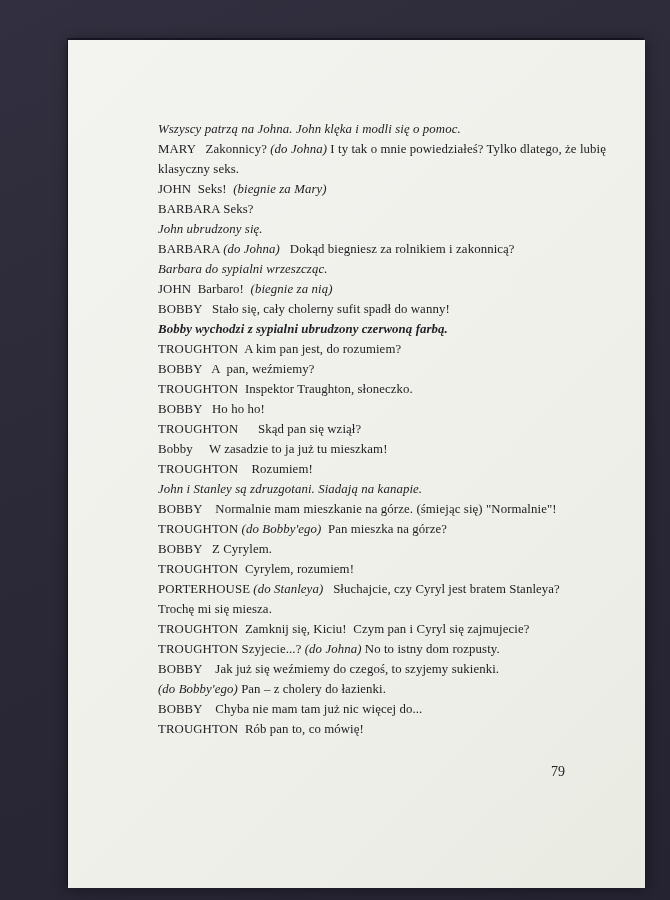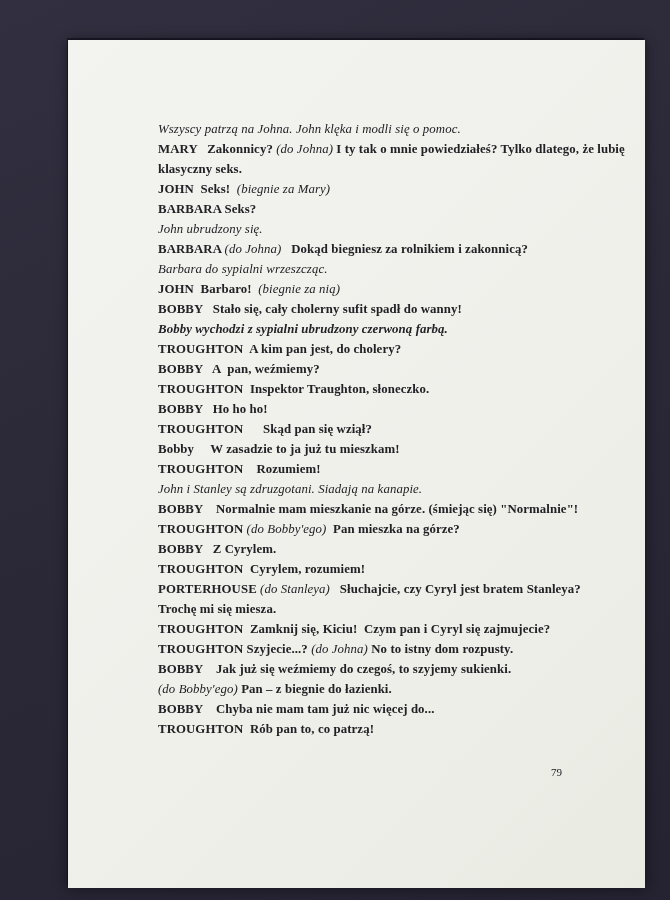--- a/index.html
+++ b/index.html
@@ -31,63 +31,63 @@
     width: 470px;
   }
   .line {
     font-size: 12.8px;
     line-height: 20px;
     color: #212126;
     white-space: pre;
     letter-spacing: 0.1px;
   }
   .line span { white-space: pre; }
-  .roman { font-style: normal; font-weight: bold; }
+  .roman { font-style: normal; font-weight: normal; }
   .italic { font-style: italic; font-weight: normal; }
   .bolditalic { font-style: italic; font-weight: bold; }
   .page-number {
     position: absolute;
     left: 483px;
     top: 722px;
-    font-size: 11px;
+    font-size: 14px;
     line-height: 20px;
     color: #212126;
   }
 </style>
 </head>
 <body>
 
 <div class="sheet">
   <div class="text-block">
       <div class="line"><span class="italic">Wszyscy patrzą na Johna. John klęka i modli się o pomoc.</span></div>
       <div class="line"><span class="roman">MARY   Zakonnicy? </span><span class="italic">(do Johna)</span><span class="roman"> I ty tak o mnie powiedziałeś? Tylko dlatego, że lubię</span></div>
       <div class="line"><span class="roman">klasyczny seks.</span></div>
       <div class="line"><span class="roman">JOHN  Seks!  </span><span class="italic">(biegnie za Mary)</span></div>
       <div class="line"><span class="roman">BARBARA Seks?</span></div>
       <div class="line"><span class="italic">John ubrudzony się.</span></div>
       <div class="line"><span class="roman">BARBARA </span><span class="italic">(do Johna)</span><span class="roman">   Dokąd biegniesz za rolnikiem i zakonnicą?</span></div>
       <div class="line"><span class="italic">Barbara do sypialni wrzeszcząc.</span></div>
       <div class="line"><span class="roman">JOHN  Barbaro!  </span><span class="italic">(biegnie za nią)</span></div>
       <div class="line"><span class="roman">BOBBY   Stało się, cały cholerny sufit spadł do wanny!</span></div>
       <div class="line"><span class="bolditalic">Bobby wychodzi z sypialni ubrudzony czerwoną farbą.</span></div>
-      <div class="line"><span class="roman">TROUGHTON  A kim pan jest, do cholery?</span></div>
+      <div class="line"><span class="roman">TROUGHTON  A kim pan jest, do rozumiem?</span></div>
       <div class="line"><span class="roman">BOBBY   A  pan, weźmiemy?</span></div>
       <div class="line"><span class="roman">TROUGHTON  Inspektor Traughton, słoneczko.</span></div>
       <div class="line"><span class="roman">BOBBY   Ho ho ho!</span></div>
       <div class="line"><span class="roman">TROUGHTON      Skąd pan się wziął?</span></div>
       <div class="line"><span class="roman">Bobby     W zasadzie to ja już tu mieszkam!</span></div>
       <div class="line"><span class="roman">TROUGHTON    Rozumiem!</span></div>
       <div class="line"><span class="italic">John i Stanley są zdruzgotani. Siadają na kanapie.</span></div>
       <div class="line"><span class="roman">BOBBY    Normalnie mam mieszkanie na górze. (śmiejąc się) "Normalnie"!</span></div>
       <div class="line"><span class="roman">TROUGHTON </span><span class="italic">(do Bobby'ego)</span><span class="roman">  Pan mieszka na górze?</span></div>
       <div class="line"><span class="roman">BOBBY   Z Cyrylem.</span></div>
       <div class="line"><span class="roman">TROUGHTON  Cyrylem, rozumiem!</span></div>
       <div class="line"><span class="roman">PORTERHOUSE </span><span class="italic">(do Stanleya)</span><span class="roman">   Słuchajcie, czy Cyryl jest bratem Stanleya?</span></div>
       <div class="line"><span class="roman">Trochę mi się miesza.</span></div>
       <div class="line"><span class="roman">TROUGHTON  Zamknij się, Kiciu!  Czym pan i Cyryl się zajmujecie?</span></div>
       <div class="line"><span class="roman">TROUGHTON Szyjecie...? </span><span class="italic">(do Johna)</span><span class="roman"> No to istny dom rozpusty.</span></div>
       <div class="line"><span class="roman">BOBBY    Jak już się weźmiemy do czegoś, to szyjemy sukienki.</span></div>
-      <div class="line"><span class="italic">(do Bobby'ego)</span><span class="roman"> Pan – z biegnie do łazienki.</span></div>
+      <div class="line"><span class="italic">(do Bobby'ego)</span><span class="roman"> Pan – z cholery do łazienki.</span></div>
       <div class="line"><span class="roman">BOBBY    Chyba nie mam tam już nic więcej do...</span></div>
-      <div class="line"><span class="roman">TROUGHTON  Rób pan to, co patrzą!</span></div>
+      <div class="line"><span class="roman">TROUGHTON  Rób pan to, co mówię!</span></div>
     </div>
   <div class="page-number">79</div>
 </div>
 
 </body></html>

